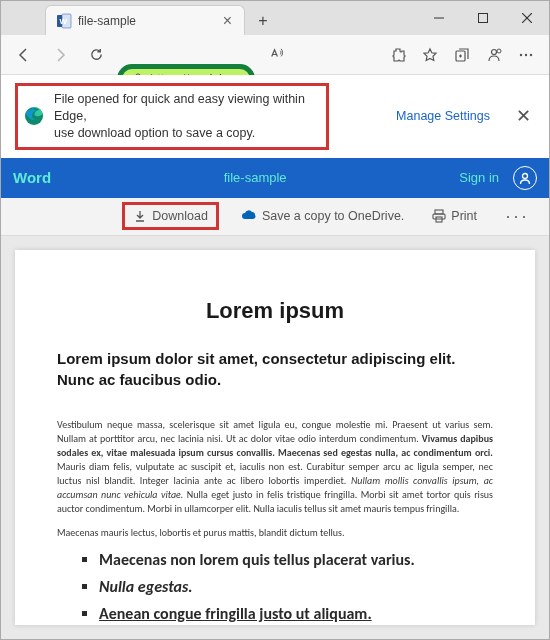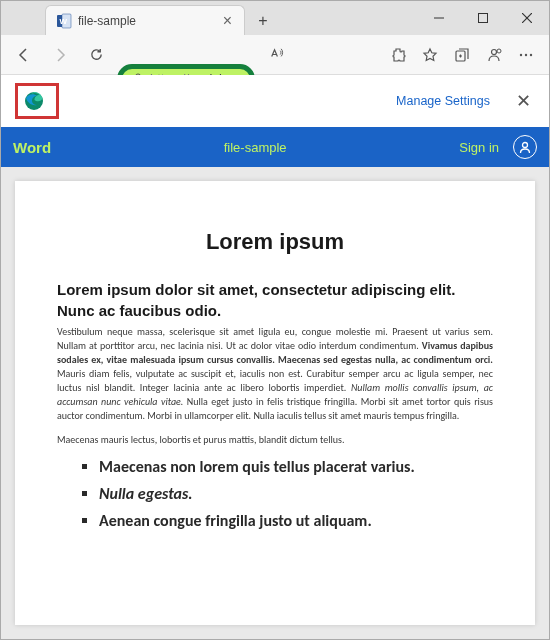--- a/index.html
+++ b/index.html
@@ -105,21 +105,21 @@
       border:3px solid #d03535;
       padding:5px 12px 5px 6px;
     }
     .info-text { line-height:1.35; max-width:260px; }
     .manage-link { color:#1964c9; margin-left:auto; margin-right:10px; cursor:pointer;}
     .info-close { color:#555; font-size:18px; cursor:pointer; padding:0 4px;}
     
     .word-header {
       height:40px;
       background:#1a63c6;
-      color:#bef264;
+      color:#5eead4;
       display:flex;
       align-items:center;
       padding:0 12px;
       font-size:14px;
     }
     .word-brand { font-weight:600; font-size:15px; flex:0 0 auto;}
     .word-filename { flex:1; text-align:center; font-size:13px; font-weight:500;}
     .signin { display:flex; align-items:center; gap:14px; font-size:13px;}
     .avatar-circle { width:24px; height:24px; border:1.5px solid #fff; border-radius:50%; display:flex; align-items:center; justify-content:center;}
     
@@ -158,21 +158,21 @@
     .page h1 {
       text-align:center;
       font-size:22px;
       font-weight:700;
       margin-bottom:24px;
       font-family: Arial, sans-serif;
     }
     .page h2 {
       font-size:15px;
       font-weight:700;
-      margin-bottom:4px;
+      margin-bottom:28px;
       line-height:1.4;
       font-family: Arial, sans-serif;
     }
     .page p {
       font-size:10px;
       color:#3a3a3a;
       line-height:1.4;
       margin-bottom:10px;
       text-align:justify;
     }
@@ -300,47 +300,74 @@
 
   <div class="info-bar">
     <div class="info-left">
       <span>
         <svg width="20" height="20" viewBox="0 0 20 20">
             <circle cx="10" cy="10" r="9" fill="#0c8a6a"></circle>
             <path d="M10 1a9 9 0 0 1 8.5 6c-1 4-6 4-8 2 0-3 2-5 5-5-2-2-5-3-8-1a9 9 0 0 1 2.5-2z" fill="#33c6a0"></path>
             <path d="M2 7c2-4 8-5 11-2-3 0-5 2-5 5 0 2 2 4 5 4a9 9 0 0 1-11-7z" fill="#1296d1"></path>
           </svg>
       </span>
+      <div class="info-text">
+        <span>File opened for quick and easy viewing within Edge,</span><br>
+        <span>use download option to save a copy.</span>
+      </div>
     </div>
     <span class="manage-link">Manage Settings</span>
     <span class="info-close">✕</span>
   </div>
 
   <div class="word-header">
     <span class="word-brand">Word</span>
     <span class="word-filename">file-sample</span>
     <div class="signin">
       <span>Sign in</span>
       <span class="avatar-circle">
         <svg width="14" height="14" viewBox="0 0 14 14">
             <circle cx="7" cy="5" r="2.5" fill="none" stroke="#fff" stroke-width="1.3"></circle>
             <path d="M2.5 13c0-2.5 2-4 4.5-4s4.5 1.5 4.5 4" fill="none" stroke="#fff" stroke-width="1.3"></path>
           </svg>
       </span>
     </div>
   </div>
 
+  <div class="doc-toolbar">
+    <div class="tool-item tool-download">
+      <svg width="14" height="14" viewBox="0 0 14 14">
+          <path d="M7 2v7M4 6l3 3 3-3M3 12h8" fill="none" stroke="#555" stroke-width="1.3"></path>
+        </svg>
+      <span>Download</span>
+    </div>
+    <div class="tool-item">
+      <svg width="16" height="12" viewBox="0 0 16 12">
+          <path d="M4 9a3 3 0 0 1 0-6 4 4 0 0 1 7-1 3 3 0 0 1 3 3 2.5 2.5 0 0 1-2 4H4z" fill="#0364b8"></path>
+        </svg>
+      <span>Save a copy to OneDrive.</span>
+    </div>
+    <div class="tool-item">
+      <svg width="14" height="14" viewBox="0 0 14 14">
+          <rect x="3" y="1" width="8" height="4" fill="none" stroke="#555" stroke-width="1.1"></rect>
+          <rect x="1" y="5" width="12" height="5" rx="1" fill="none" stroke="#555" stroke-width="1.1"></rect>
+          <rect x="4" y="8" width="6" height="5" fill="none" stroke="#555" stroke-width="1.1"></rect>
+        </svg>
+      <span>Print</span>
+    </div>
+    <div class="tool-item tool-more">···</div>
+  </div>
 
   <div class="doc-area">
     <div class="page">
       <h1>Lorem ipsum</h1>
       <h2>Lorem ipsum dolor sit amet, consectetur adipiscing elit. Nunc ac faucibus odio.</h2>
       <p id="para1">Vestibulum neque massa, scelerisque sit amet ligula eu, congue molestie mi. Praesent ut varius sem. Nullam at porttitor arcu, nec lacinia nisi. Ut ac dolor vitae odio interdum condimentum. <b>Vivamus dapibus sodales ex, vitae malesuada ipsum cursus convallis. Maecenas sed egestas nulla, ac condimentum orci.</b> Mauris diam felis, vulputate ac suscipit et, iaculis non est. Curabitur semper arcu ac ligula semper, nec luctus nisl blandit. Integer lacinia ante ac libero lobortis imperdiet. <i>Nullam mollis convallis ipsum, ac accumsan nunc vehicula vitae.</i> Nulla eget justo in felis tristique fringilla. Morbi sit amet tortor quis risus auctor condimentum. Morbi in ullamcorper elit. Nulla iaculis tellus sit amet mauris tempus fringilla.</p>
       <p>Maecenas mauris lectus, lobortis et purus mattis, blandit dictum tellus.</p>
       <ul>
         <li><span class="bold">Maecenas non lorem quis tellus placerat varius.</span></li>
         <li><span style="font-style:italic">Nulla egestas.</span></li>
-        <li><span style="">Aenean congue fringilla justo ut aliquam.</span></li>
+        <li><span style="text-decoration:underline">Aenean congue fringilla justo ut aliquam.</span></li>
 
       </ul>
     </div>
   </div>
 </div>
 
 </body></html>

